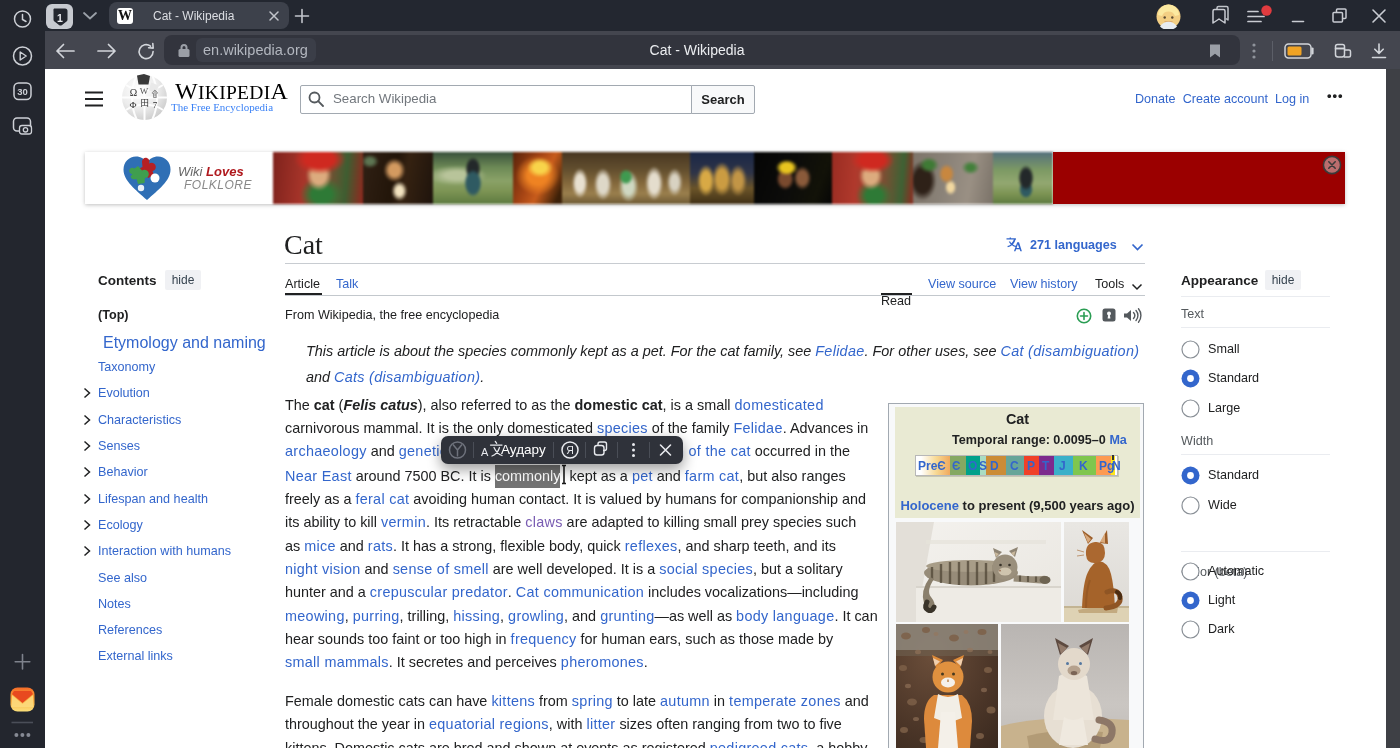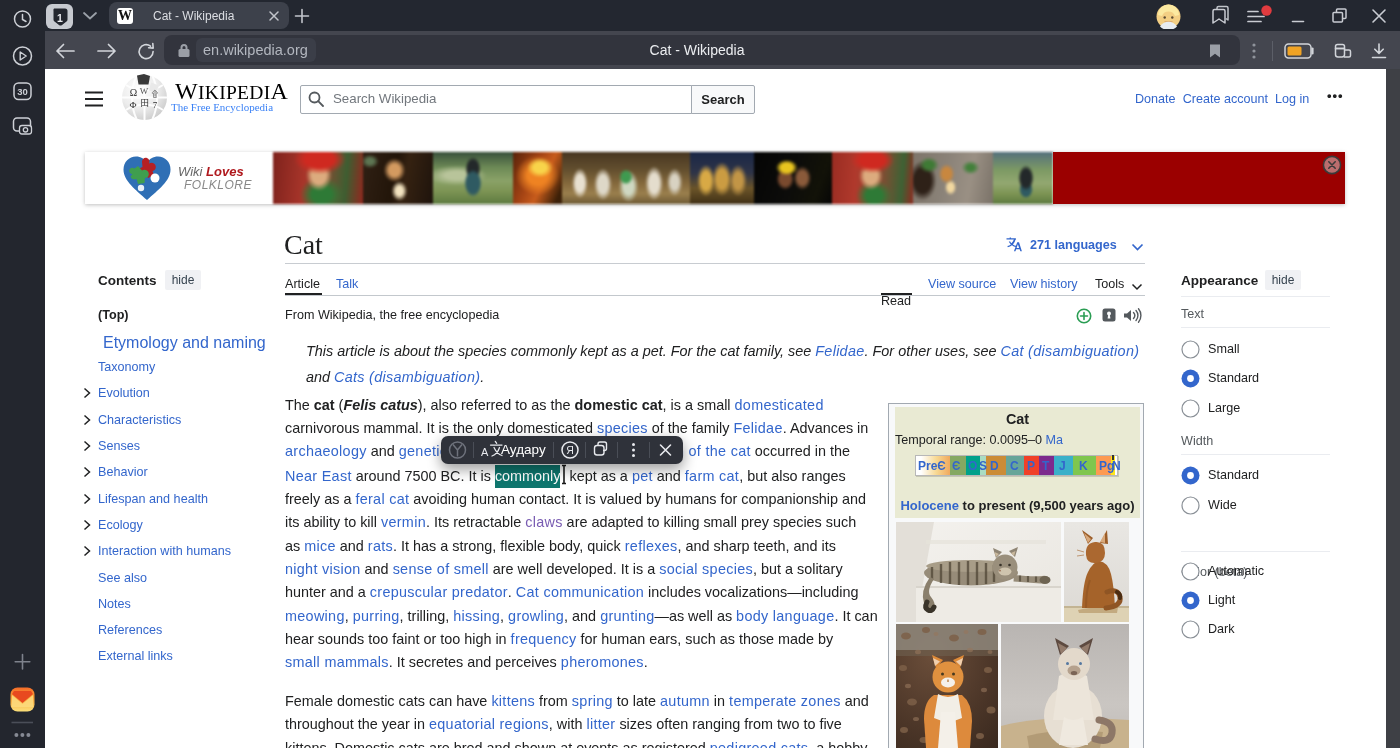--- a/index.html
+++ b/index.html
@@ -9,21 +9,21 @@
   .ser{font-family:"Liberation Serif",serif;}
   a,.lk{color:#3366cc;text-decoration:none;}
   .vis{color:#795cb2;}
   
   #sidebar{left:0;top:0;width:45px;height:748px;background:#23262e;}
   #tabbar{left:45px;top:0;width:1355px;height:31px;background:#232730;}
   #toolbar{left:45px;top:31px;width:1355px;height:38px;background:#44464f;}
   #urlfield{left:164px;top:35px;width:1076px;height:30px;background:#32343d;border-radius:8px;}
   #domainpill{left:196px;top:38px;width:120px;height:24px;background:#3b3e48;border-radius:6px;}
   #scrollbar{left:1386px;top:69px;width:14px;height:679px;background:#3e4045;}
-  #sel{background:#0f766e;color:#fff;padding:3px 0 4px;}
+  #sel{background:#737373;color:#fff;padding:3px 0 4px;}
   #body1 a,#body2 a,#hatnote a{letter-spacing:0.3px;text-align:right;}
   #caret{display:inline-block;width:9px;}
 </style>
 </head>
 <body>
 <div id="app">
   <div class="ab" id="sidebar"></div>
   <div class="ab" id="tabbar"></div>
   <div class="ab" id="toolbar"></div>
   <div class="ab" id="urlfield"></div>
@@ -430,21 +430,21 @@
   </div>
   <div class="ab" id="body2" style="left:285px;top:690px;font-size:14.4px;color:#202122;line-height:23.3px;white-space:nowrap;">
 Female domestic cats can have <a>kittens</a> from <a>spring</a> to late <a>autumn</a> in <a>temperate zones</a> and<br>
 throughout the year in <a>equatorial regions</a>, with <a>litter</a> sizes often ranging from two to five<br>
 kittens. Domestic cats are bred and shown at events as registered <a>pedigreed cats</a>, a hobby
   </div>
 
   <div class="ab" style="left:888px;top:403px;width:254px;height:345px;border:1px solid #a2a9b1;background:#f8f9fa;border-bottom:none;"></div>
   <div class="ab" style="left:895px;top:407px;width:245px;height:111px;background:#e9ead3;"></div>
   <div class="ab" style="left:895px;top:411px;width:245px;text-align:center;font-size:14.4px;font-weight:bold;color:#202122;">Cat</div>
-  <div class="ab" style="left:895px;top:432.5px;width:289px;text-align:left;font-size:12.6px;font-weight:normal;color:#202122;">Temporal range: 0.0095–0 <span style="color:#36c;">Ma</span></div>
+  <div class="ab" style="left:895px;top:432.5px;width:289px;text-align:center;font-size:12.6px;font-weight:bold;color:#202122;">Temporal range: 0.0095–0 <span style="color:#36c;">Ma</span></div>
   <div class="ab" id="geotime" style="left:915px;top:455px;width:201px;height:19px;border:1px solid #b8b8b8;background:#fff;box-shadow:1px 1px 0 rgba(0,0,0,0.15);">
     <div class="ab" style="left:0;top:0;width:34px;height:19px;background:linear-gradient(90deg,#fff 15%,#f7d892 60%,#f0a95e 100%);"></div>
     <div class="ab" style="left:34px;top:0;width:16px;height:19px;background:#85a862;"></div>
     <div class="ab" style="left:50px;top:0;width:13.7px;height:19px;background:#00a18a;"></div>
     <div class="ab" style="left:63.7px;top:0;width:6.5px;height:19px;background:#a9dcc3;"></div>
     <div class="ab" style="left:70.2px;top:0;width:20px;height:19px;background:#cb8c37;"></div>
     <div class="ab" style="left:90.2px;top:0;width:17.7px;height:19px;background:#67a599;"></div>
     <div class="ab" style="left:107.9px;top:0;width:15.3px;height:19px;background:#f04028;"></div>
     <div class="ab" style="left:123.2px;top:0;width:15.2px;height:19px;background:#7d2a8d;"></div>
     <div class="ab" style="left:138.4px;top:0;width:18.5px;height:19px;background:#3ab0c9;"></div>

